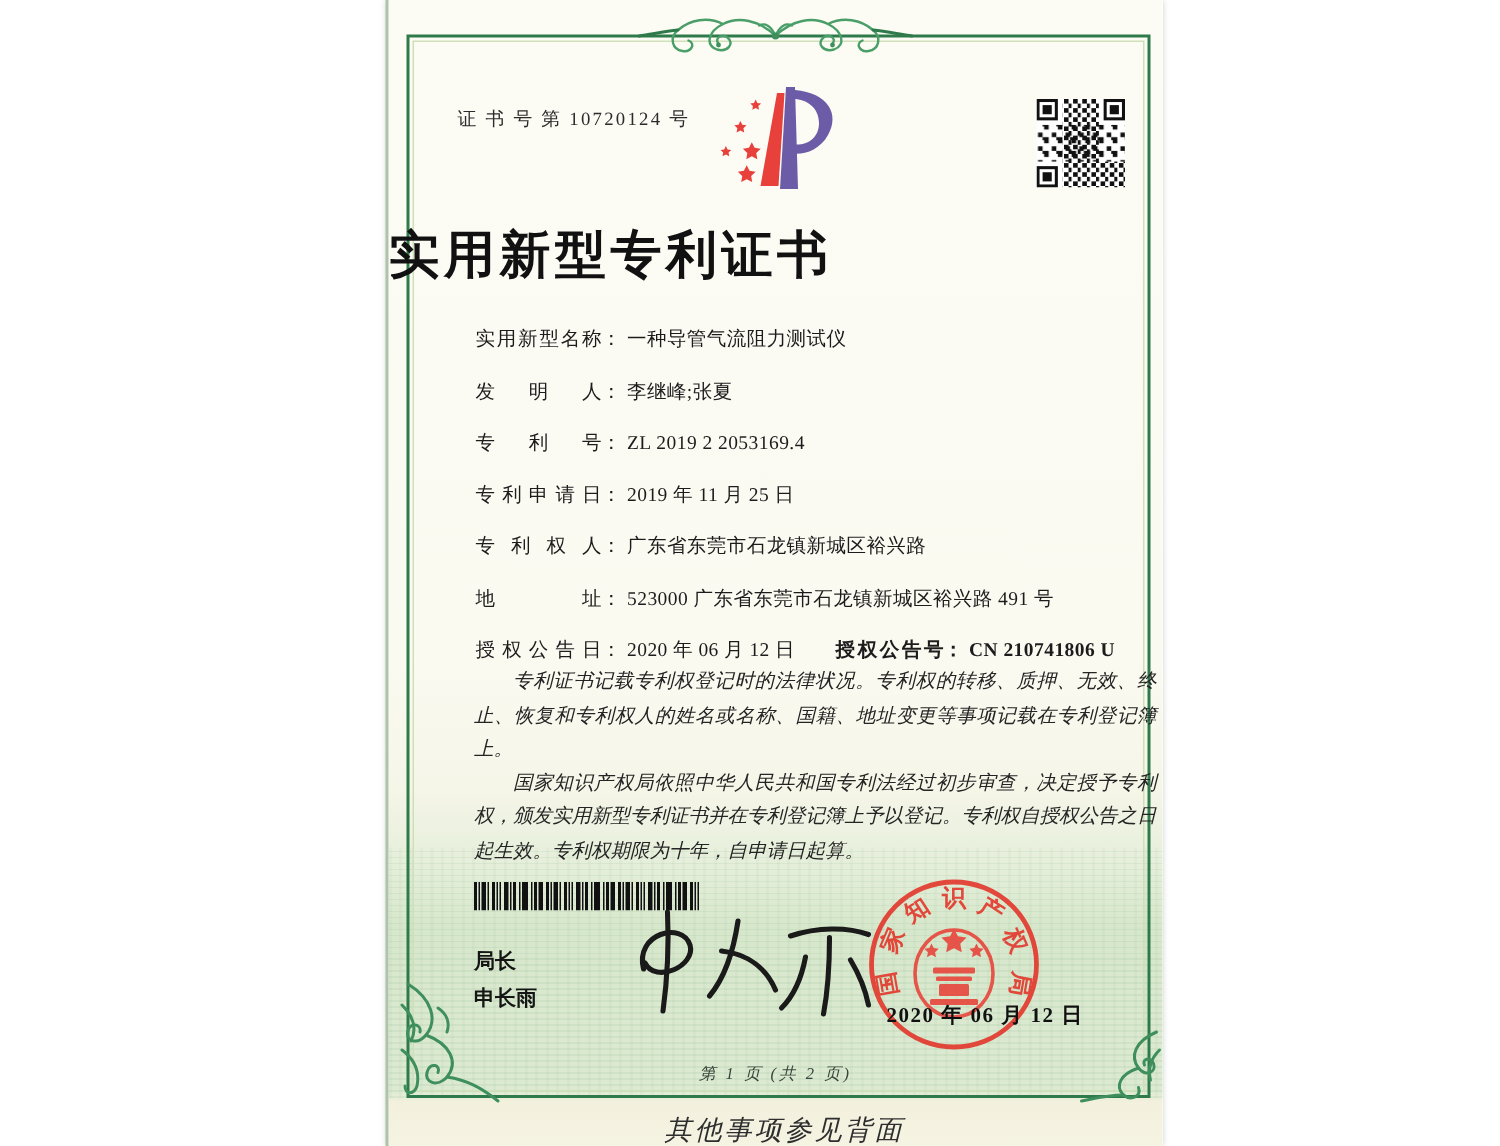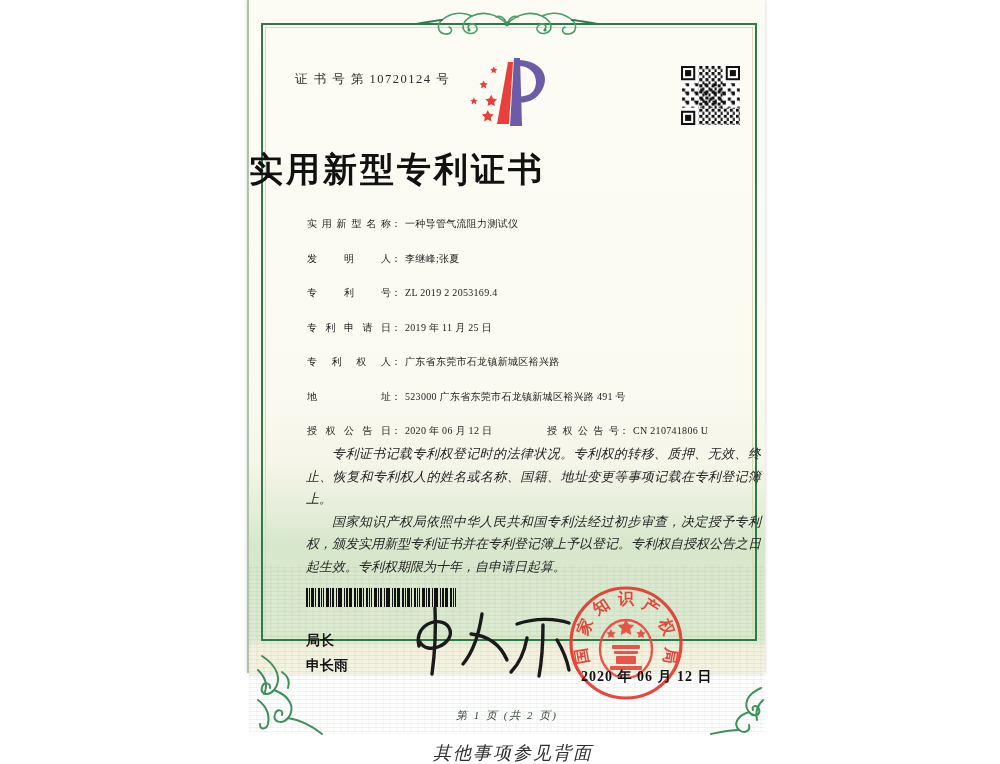--- a/index.html
+++ b/index.html
@@ -3,21 +3,21 @@
 <meta charset="utf-8">
 <style>
   * { margin:0; padding:0; box-sizing:border-box; }
   html,body { width:1000px; height:764px; background:#ffffff; overflow:hidden;
               font-family:"Liberation Serif","DejaVu Serif",serif; color:#1c1c1c; }
 
   .stage { position:relative; width:1000px; height:764px; background:#ffffff; }
 
   
   .page {
-    position:absolute; left:247px; top:0; width:518px; height:673px;
+    position:absolute; left:257px; top:0; width:518px; height:764px;
     background:linear-gradient(180deg,
       #fcfcf5 0%, #fbfaf1 58%, #f5f5e8 69%, #e4eed9 76%,
       #d7e7cb 81%, #dbe9d0 90%, #dcead2 95.2%, #f3f1de 96.2%, #f5f3e1 100%);
     box-shadow:0 0 4px rgba(60,80,60,.25);
     border-left:2px solid #afc3ab;
   }
   .guilloche {
     position:absolute; left:0; right:0; top:565px; height:167px;
     background:repeating-linear-gradient(0deg, rgba(100,160,110,.10) 0 1px, transparent 1px 4px),
                repeating-linear-gradient(90deg, rgba(100,160,110,.05) 0 2px, transparent 2px 7px);
@@ -39,25 +39,25 @@
   .logo { position:absolute; left:215px; top:54px; width:100px; height:78px; }
   .qr   { position:absolute; left:432px; top:66px; width:59px; height:59px; }
 
   .title {
     position:absolute; left:0; right:0; top:147px; text-align:left;
     font-size:34px; font-weight:600; letter-spacing:3px; color:#111;
   }
 
   
   .fields { position:absolute; left:58px; top:217px; width:445px; }
-  .f-row  { position:relative; height:15px; margin-bottom:19.5px; font-size:10px; white-space:nowrap; }
+  .f-row  { position:relative; height:15px; margin-bottom:19.5px; font-size:13px; white-space:nowrap; }
   .f-label{ display:inline-block; width:84px; text-align:justify; text-align-last:justify; vertical-align:bottom; }
   .f-colon{ display:inline-block; margin-right:4px; }
   .f-val  { letter-spacing:.3px; }
-  .f-pair2{ position:absolute; left:240px; top:0; }
+  .f-pair2{ position:absolute; left:240px; top:0;font-weight:bold; }
   .f-pair2 .f-label { width:72px; }
 
   
   .paras { position:absolute; left:57px; top:443px; width:455px;
            font-size:13px; line-height:22.5px; font-style:italic; color:#242424; text-align:justify; }
   .paras p { text-indent:2em; }
 
   .barcode { position:absolute; left:57px; top:588px; width:150px; height:19px; }
 
   .director { position:absolute; left:57px; top:628px;

